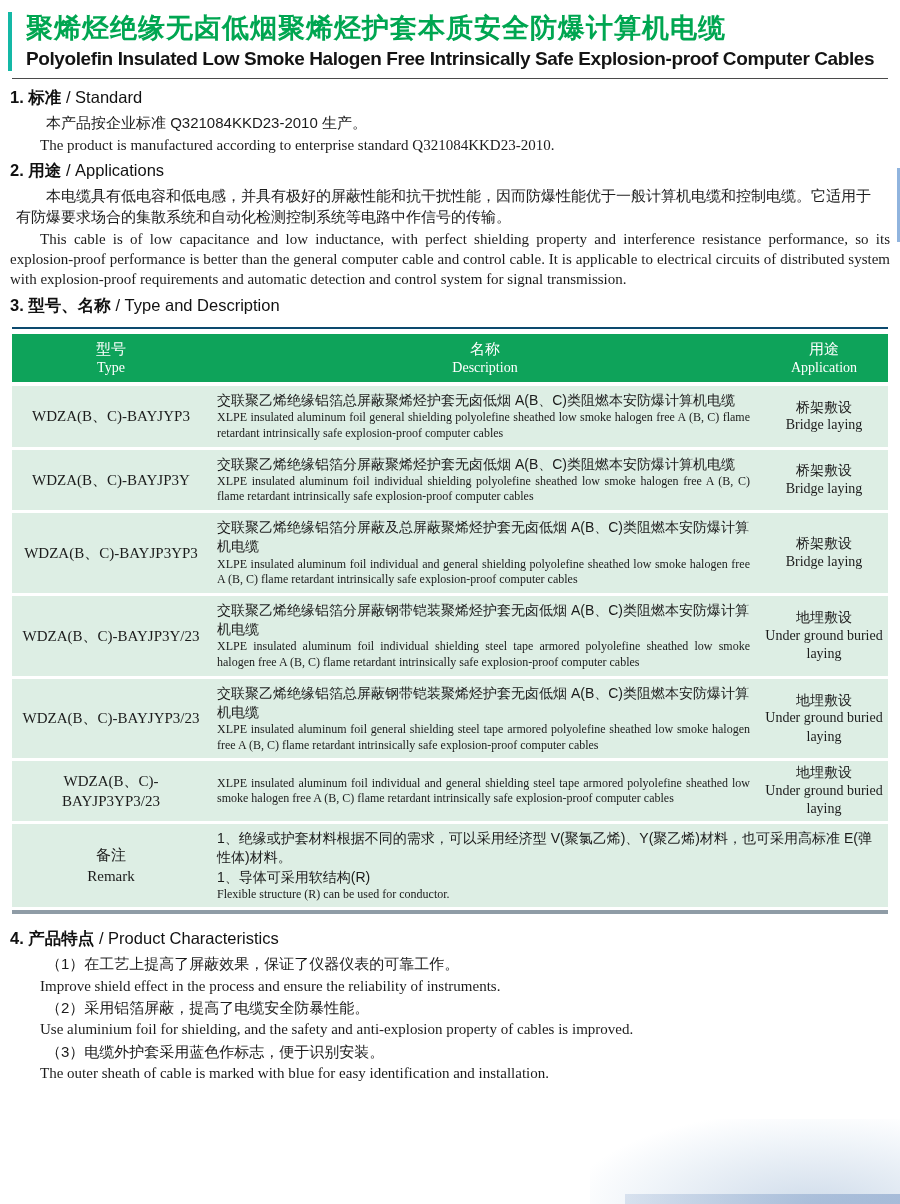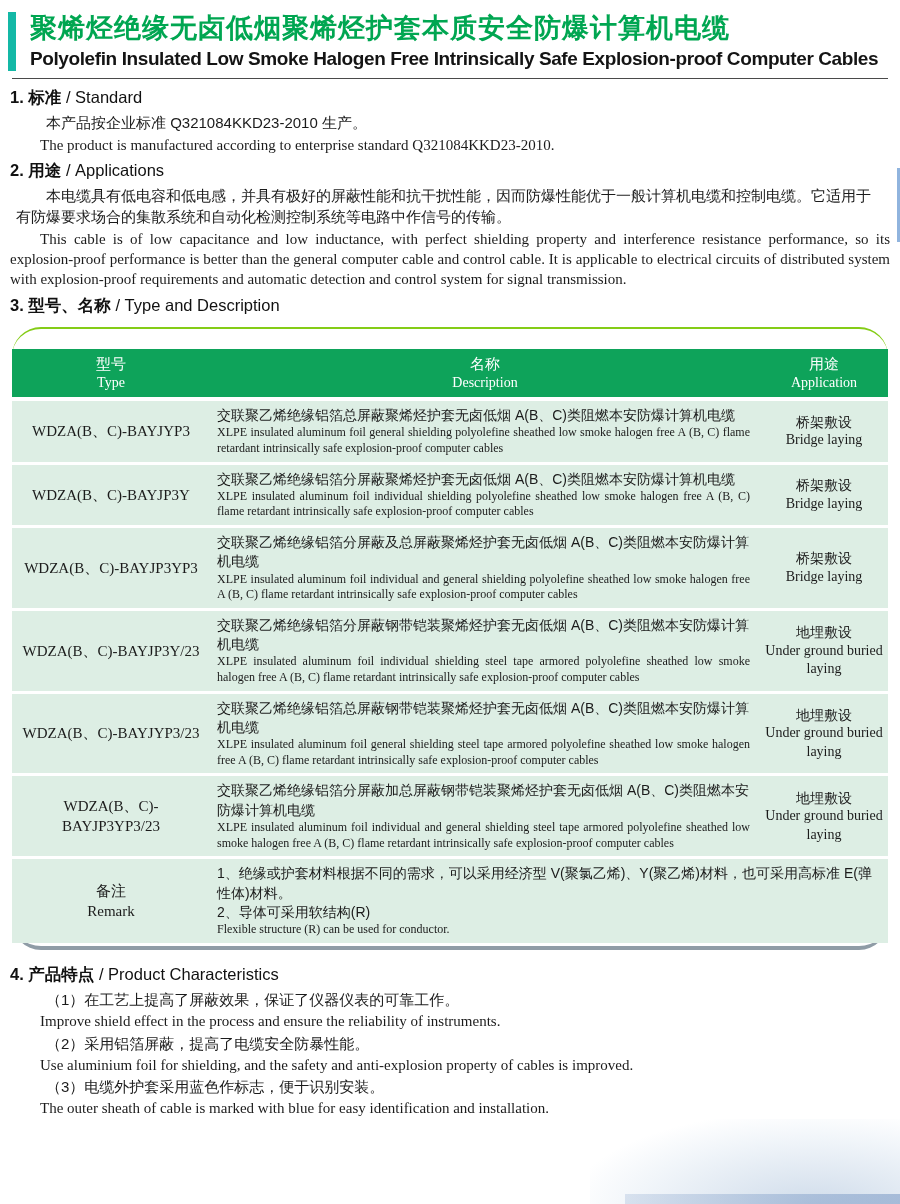--- a/index.html
+++ b/index.html
@@ -3,33 +3,33 @@
 <meta charset="utf-8">
 <style>
   html,body{margin:0;padding:0;}
   body{
     width:900px;height:1204px;position:relative;overflow:hidden;
     background:#ffffff;color:#1b1b1b;
     font-family:"Liberation Sans",sans-serif;
   }
   
   .header{padding:12px 12px 0 8px;}
-  .header-inner{border-left:8px solid #14b8a6;padding-left:14px;}
+  .header-inner{border-left:4px solid #14b8a6;padding-left:14px;}
   .title-zh{font-size:27px;font-weight:bold;color:#00a651;line-height:1.25;letter-spacing:1px;}
   .title-en{font-size:19px;font-weight:bold;color:#141414;line-height:1.35;letter-spacing:-0.4px;white-space:nowrap;}
   .header-rule{border:none;border-top:1.5px solid #4a4a4a;margin:7px 12px 8px 12px;}
   
   .section-heading{font-size:16.5px;margin:5px 10px 3px 10px;color:#111;}
   .section-heading .h-zh{font-weight:bold;}
   .section-heading .h-en{font-weight:normal;}
   .p-zh{margin:1px 16px;font-size:15px;line-height:1.42;text-indent:2em;}
   .p-en{margin:1px 10px;font-size:15px;line-height:1.36;text-indent:2em;
         font-family:"Liberation Serif","DejaVu Serif",serif;text-align:justify;}
   
-  .cable-table{margin:10px 12px 0 12px;border-top:2px solid #84cc16;border-bottom:4px solid #8f9ca6;padding-top:20px;border-radius:29px;}
+  .cable-table{margin:10px 12px 0 12px;border-top:2px solid #0c4a6e;border-bottom:4px solid #8f9ca6;padding-top:5px;}
   .t-head{display:grid;grid-template-columns:198px 1fr 128px;background:#0ea35a;color:#fff;
           text-align:center;padding:4px 0 5px 0;margin-bottom:4px;}
   .th-zh{font-size:15px;line-height:1.4;}
   .th-en{font-size:14px;line-height:1.3;font-family:"Liberation Serif","DejaVu Serif",serif;}
   .t-row{display:grid;grid-template-columns:198px 1fr 128px;background:#ddeee4;margin-bottom:3px;align-items:center;}
   .t-row.remark{grid-template-columns:198px 1fr;}
   .cell-type{text-align:center;font-family:"Liberation Serif","DejaVu Serif",serif;font-size:15px;line-height:1.35;padding:0 4px;}
   .cell-desc{padding:5px 10px 5px 7px;}
   .desc-zh{font-size:14px;line-height:1.38;}
   .desc-en{font-size:12px;line-height:1.3;font-family:"Liberation Serif","DejaVu Serif",serif;text-align:justify;}
@@ -144,37 +144,36 @@
     </div>
     <div class="cell-app">
       <div>地埋敷设</div>
       <div class="app-en">Under ground buried laying</div>
     </div>
   </div>
 
   <div class="t-row">
     <div class="cell-type">WDZA(B、C)-BAYJP3YP3/23</div>
     <div class="cell-desc">
-      <div class="desc-zh">交联聚乙烯绝缘铝箔分屏蔽加总屏蔽钢带铠装聚烯烃护套无卤低烟 A(B、C)类阻燃本安防爆计算机电缆</div>
       <div class="desc-en">XLPE insulated aluminum foil individual and general shielding steel tape armored polyolefine sheathed low smoke halogen free A  (B, C) flame retardant intrinsically safe explosion-proof computer cables</div>
     </div>
     <div class="cell-app">
       <div>地埋敷设</div>
       <div class="app-en">Under ground buried laying</div>
     </div>
   </div>
 
   <div class="t-row remark">
     <div class="cell-type">
       <div>备注</div>
       <div>Remark</div>
     </div>
     <div class="cell-desc">
       <div class="desc-zh">1、绝缘或护套材料根据不同的需求，可以采用经济型 V(聚氯乙烯)、Y(聚乙烯)材料，也可采用高标准 E(弹性体)材料。</div>
-      <div class="desc-zh">2、导体可采用软结构(R)</div>
+      <div class="desc-zh">1、导体可采用软结构(R)</div>
       <div class="desc-en">Flexible structure (R) can be used for conductor.</div>
     </div>
   </div>
 </div>
 
 <div class="section-heading" style="margin-top:14px;">
   <span class="h-zh">4. 产品特点</span><span class="h-en"> / Product Characteristics</span>
 </div>
 <div class="char-list">
   <p class="p-zh">（1）在工艺上提高了屏蔽效果，保证了仪器仪表的可靠工作。</p>

